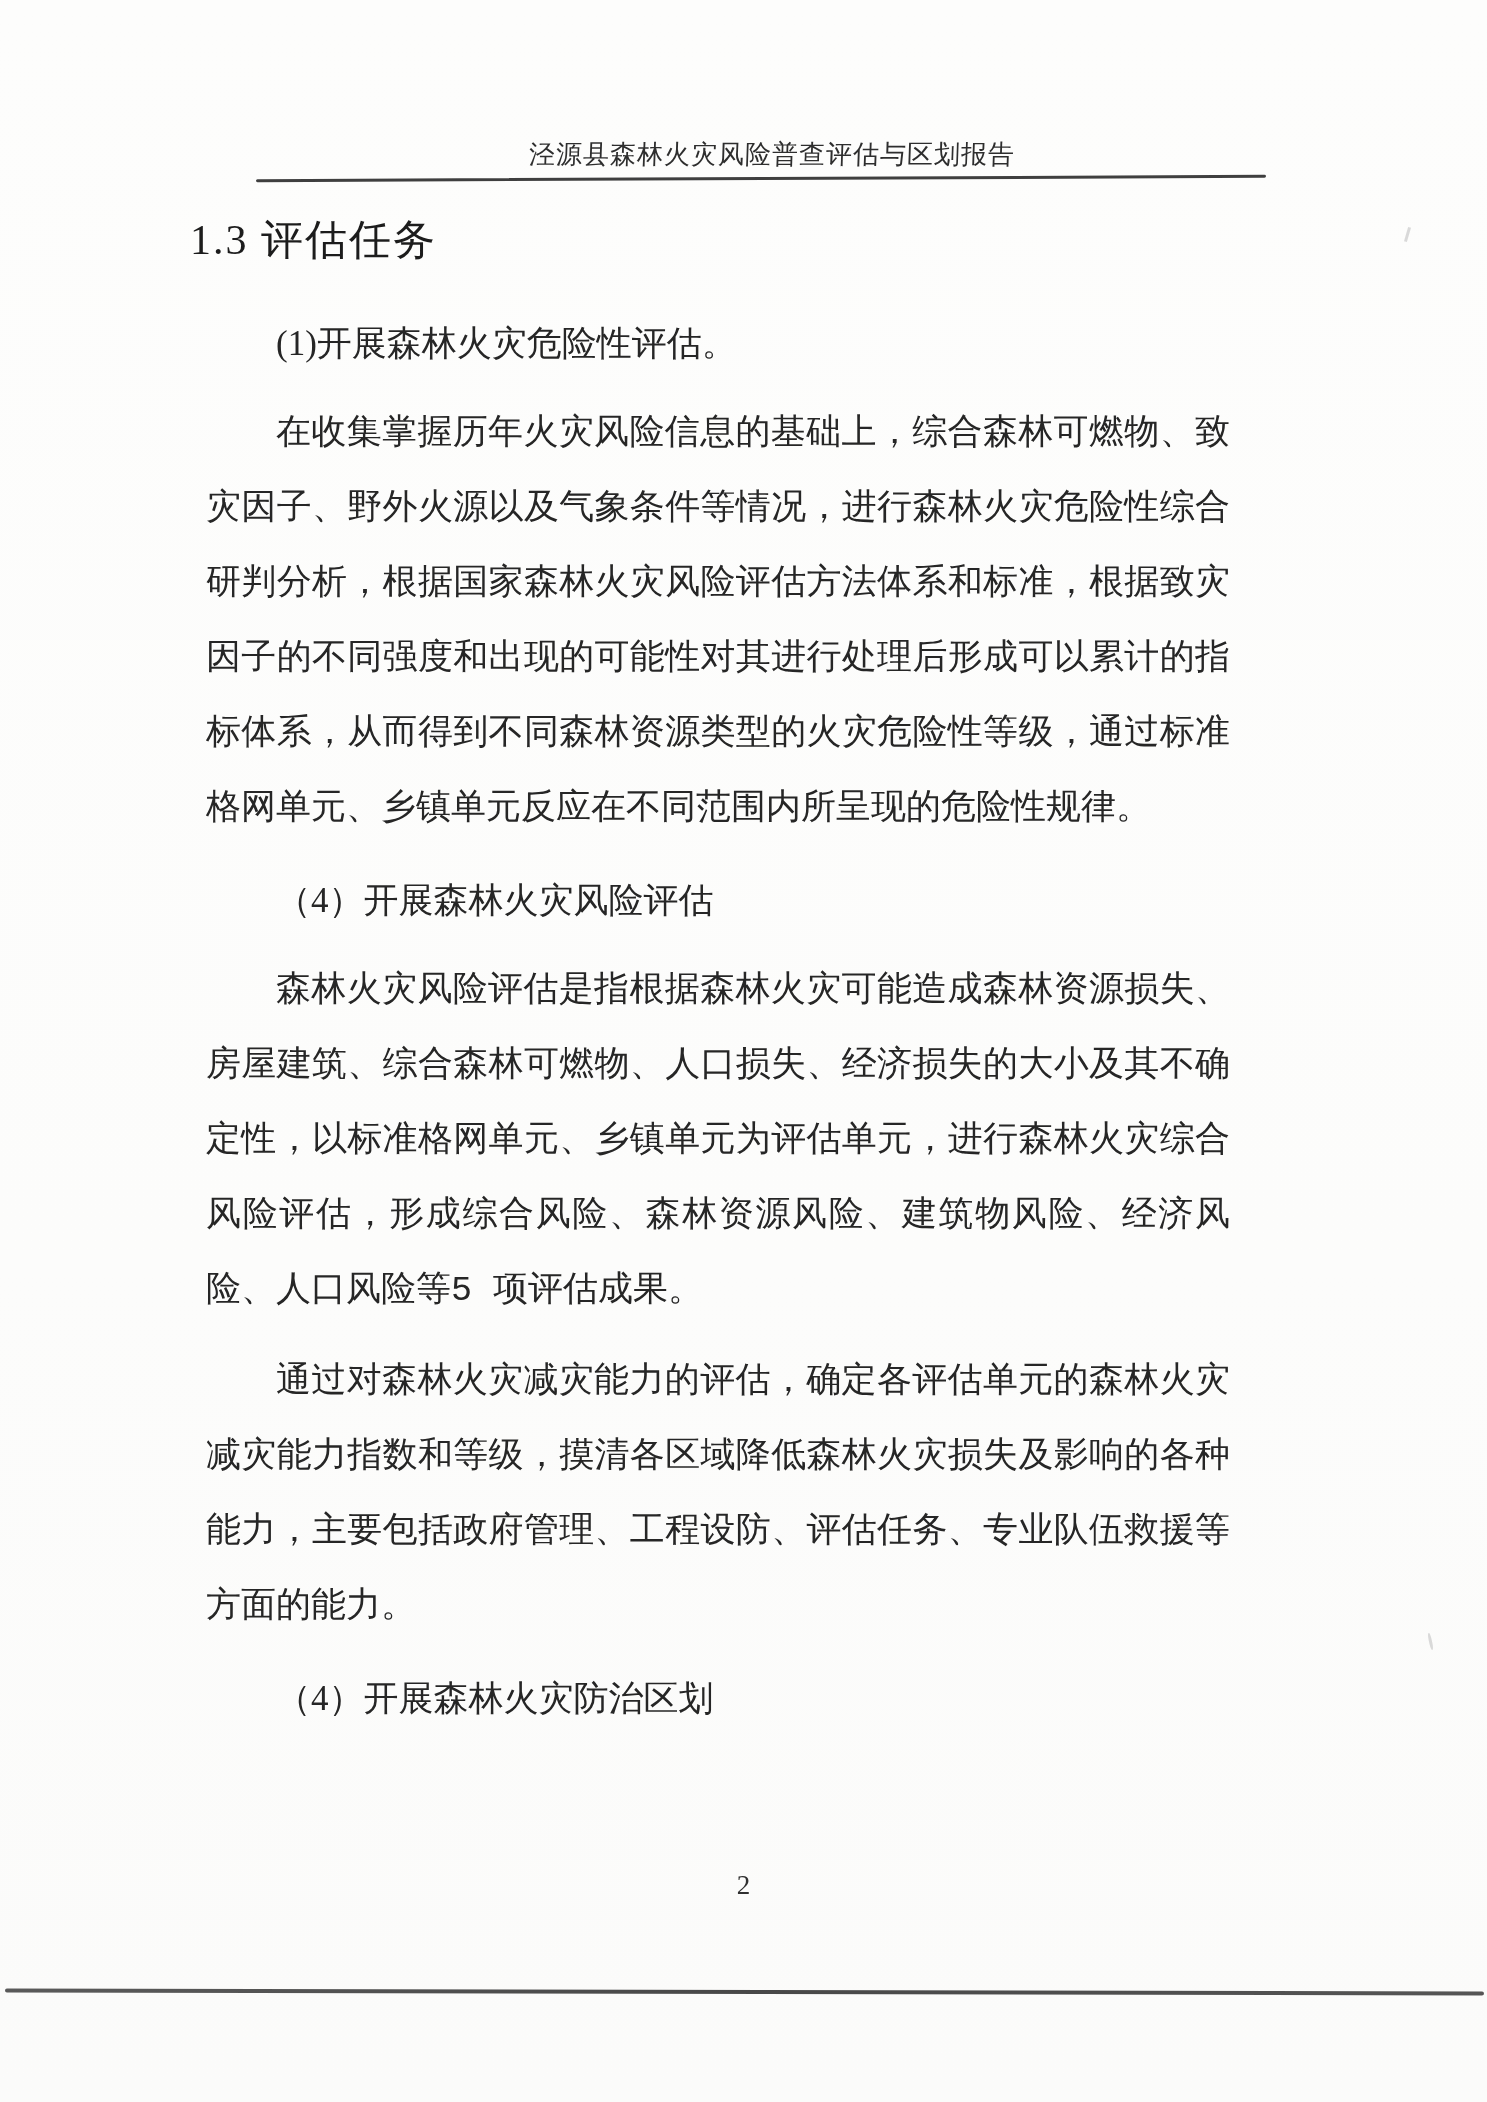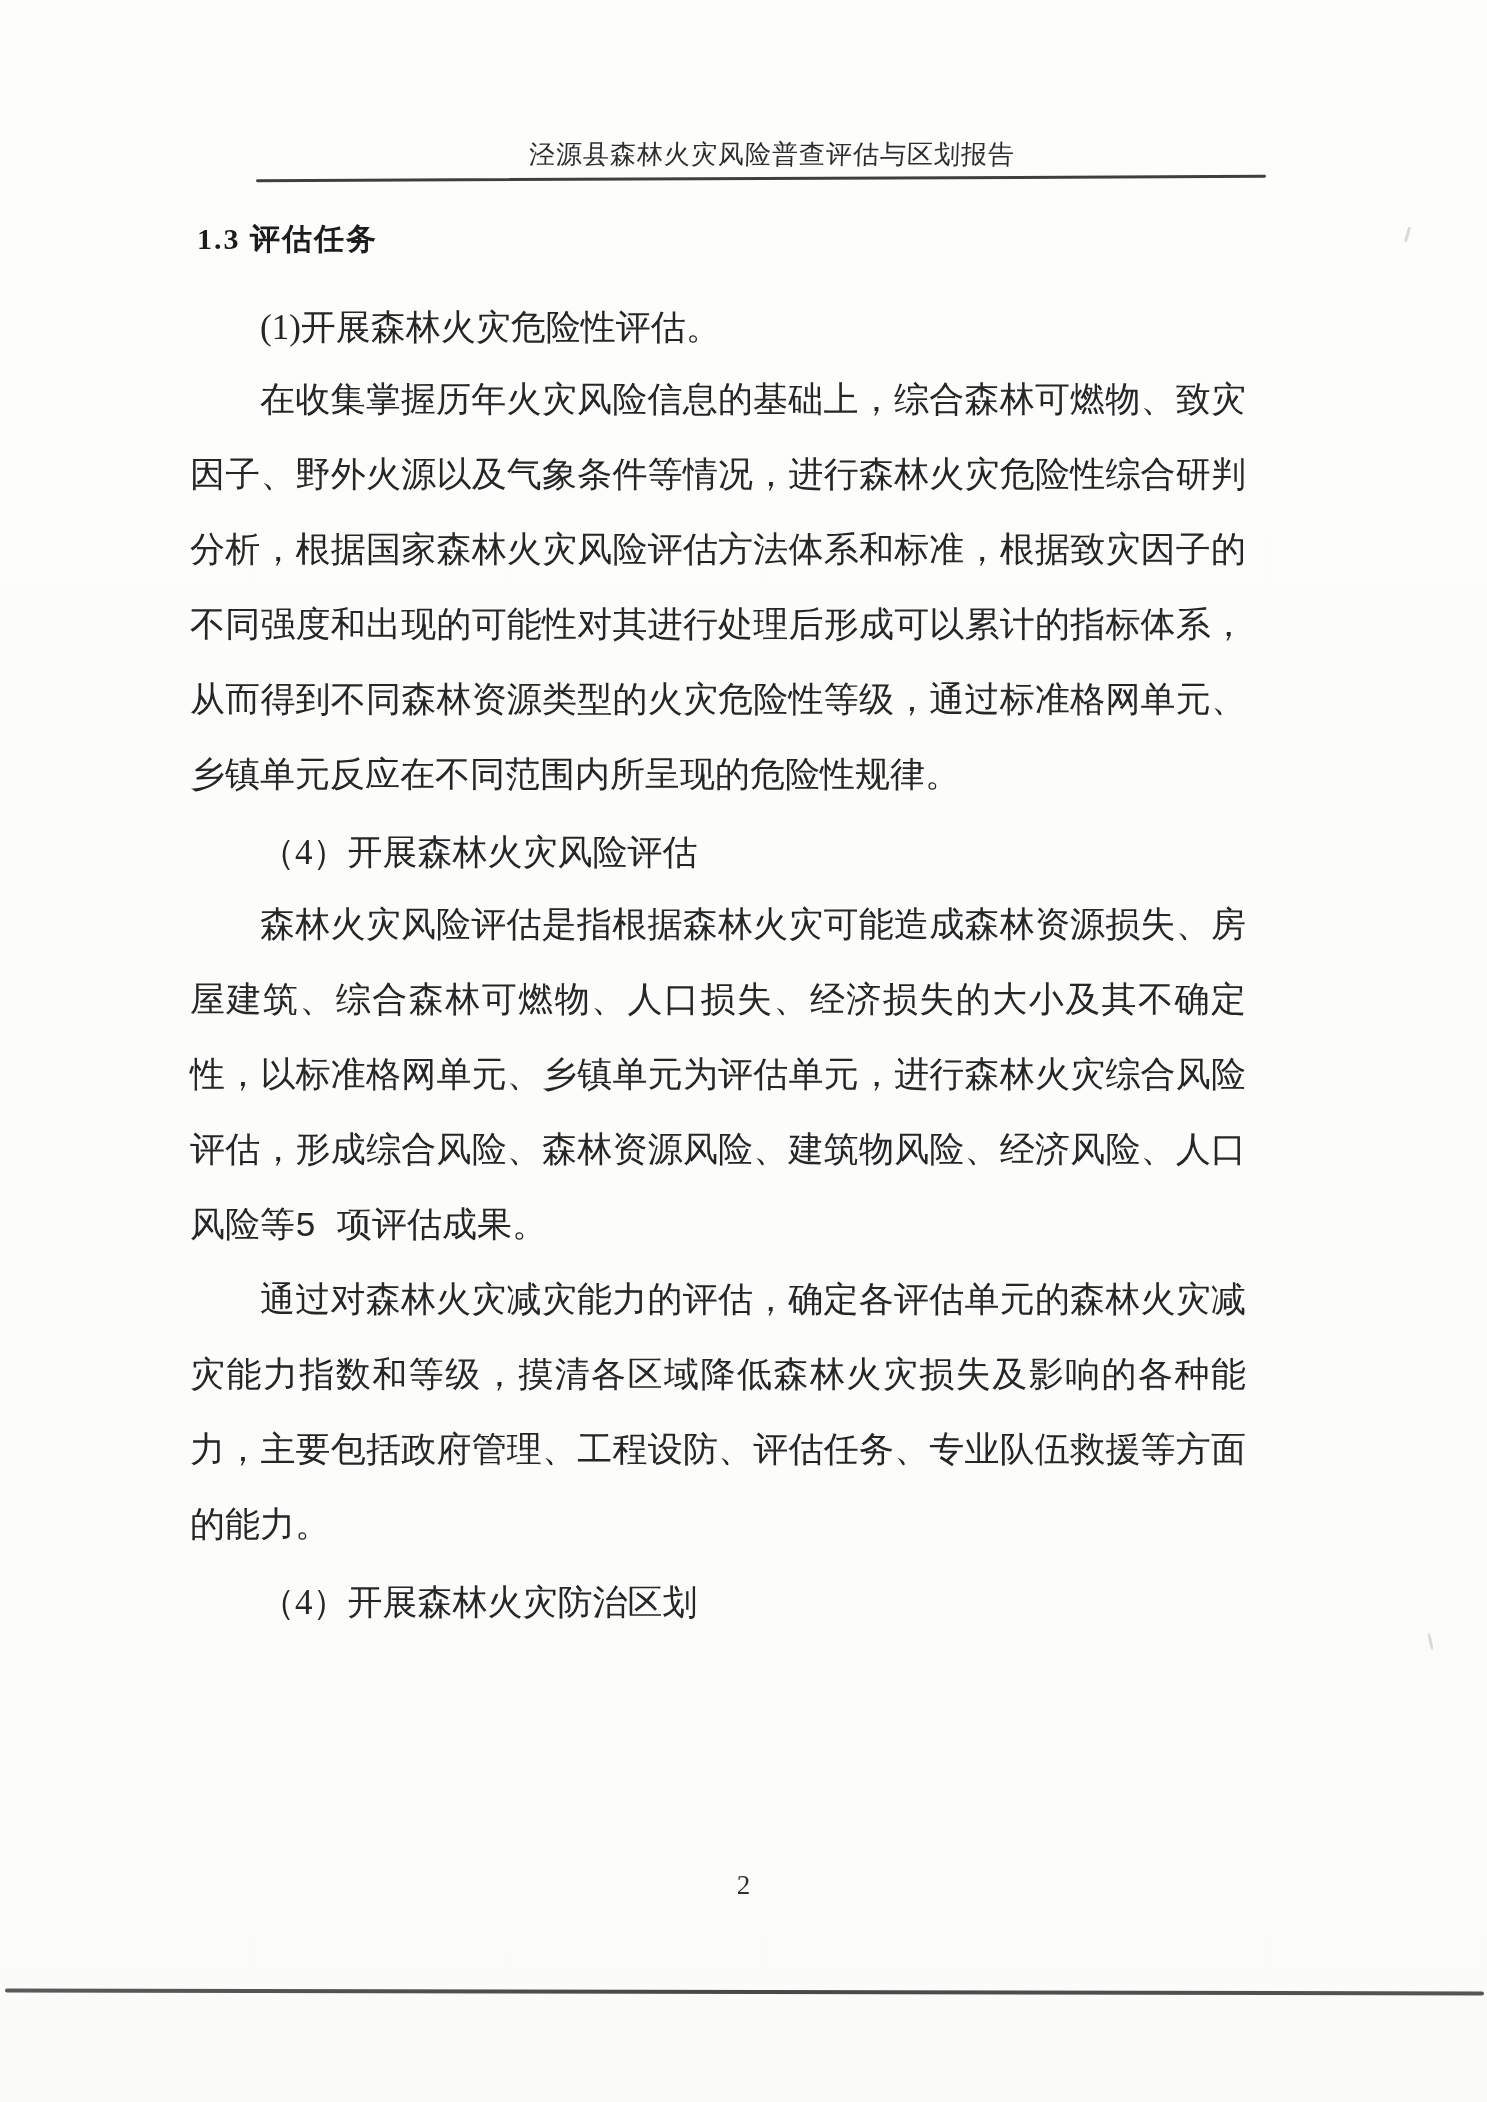--- a/index.html
+++ b/index.html
@@ -39,39 +39,39 @@
     height: 3px;
     background: #3f3f3f;
     transform: rotate(-0.25deg);
     border-radius: 2px;
   }
   
   .section-heading {
     position: absolute;
     top: 211px;
     left: 189px;
-    margin: 8px;
-    font-size: 30px;
-    font-weight: bold;
+    margin: 1px;
+    font-size: 42px;
+    font-weight: normal;
     letter-spacing: 2px;
     color: #1c1c1c;
     white-space: nowrap;
   }
   
   .text-block {
     position: absolute;
     top: 290px;
     left: 190px;
     width: 1056px;
     font-size: 35px;
     line-height: 75px;
     color: #262626;
   }
   .text-block p {
-    margin: 0;
+    margin: 16px;
     text-indent: 2em;
   }
   .text-block p.body-par {
     text-align: justify;
     text-justify: inter-character;
     font-family: Liberation Mono, monospace;
   }
   .text-block p.item-par {
     text-align: left;
   }

